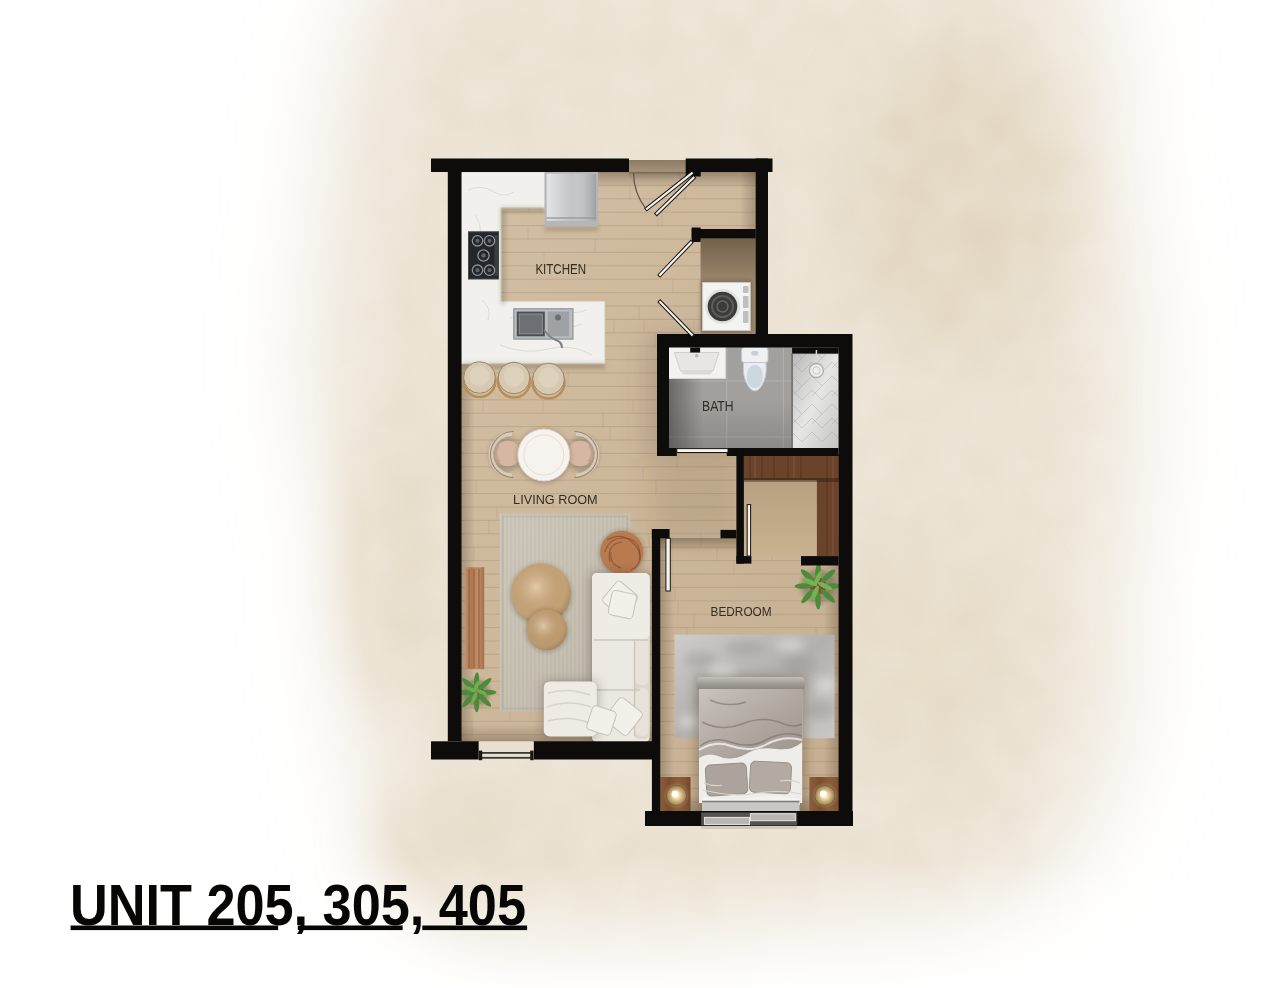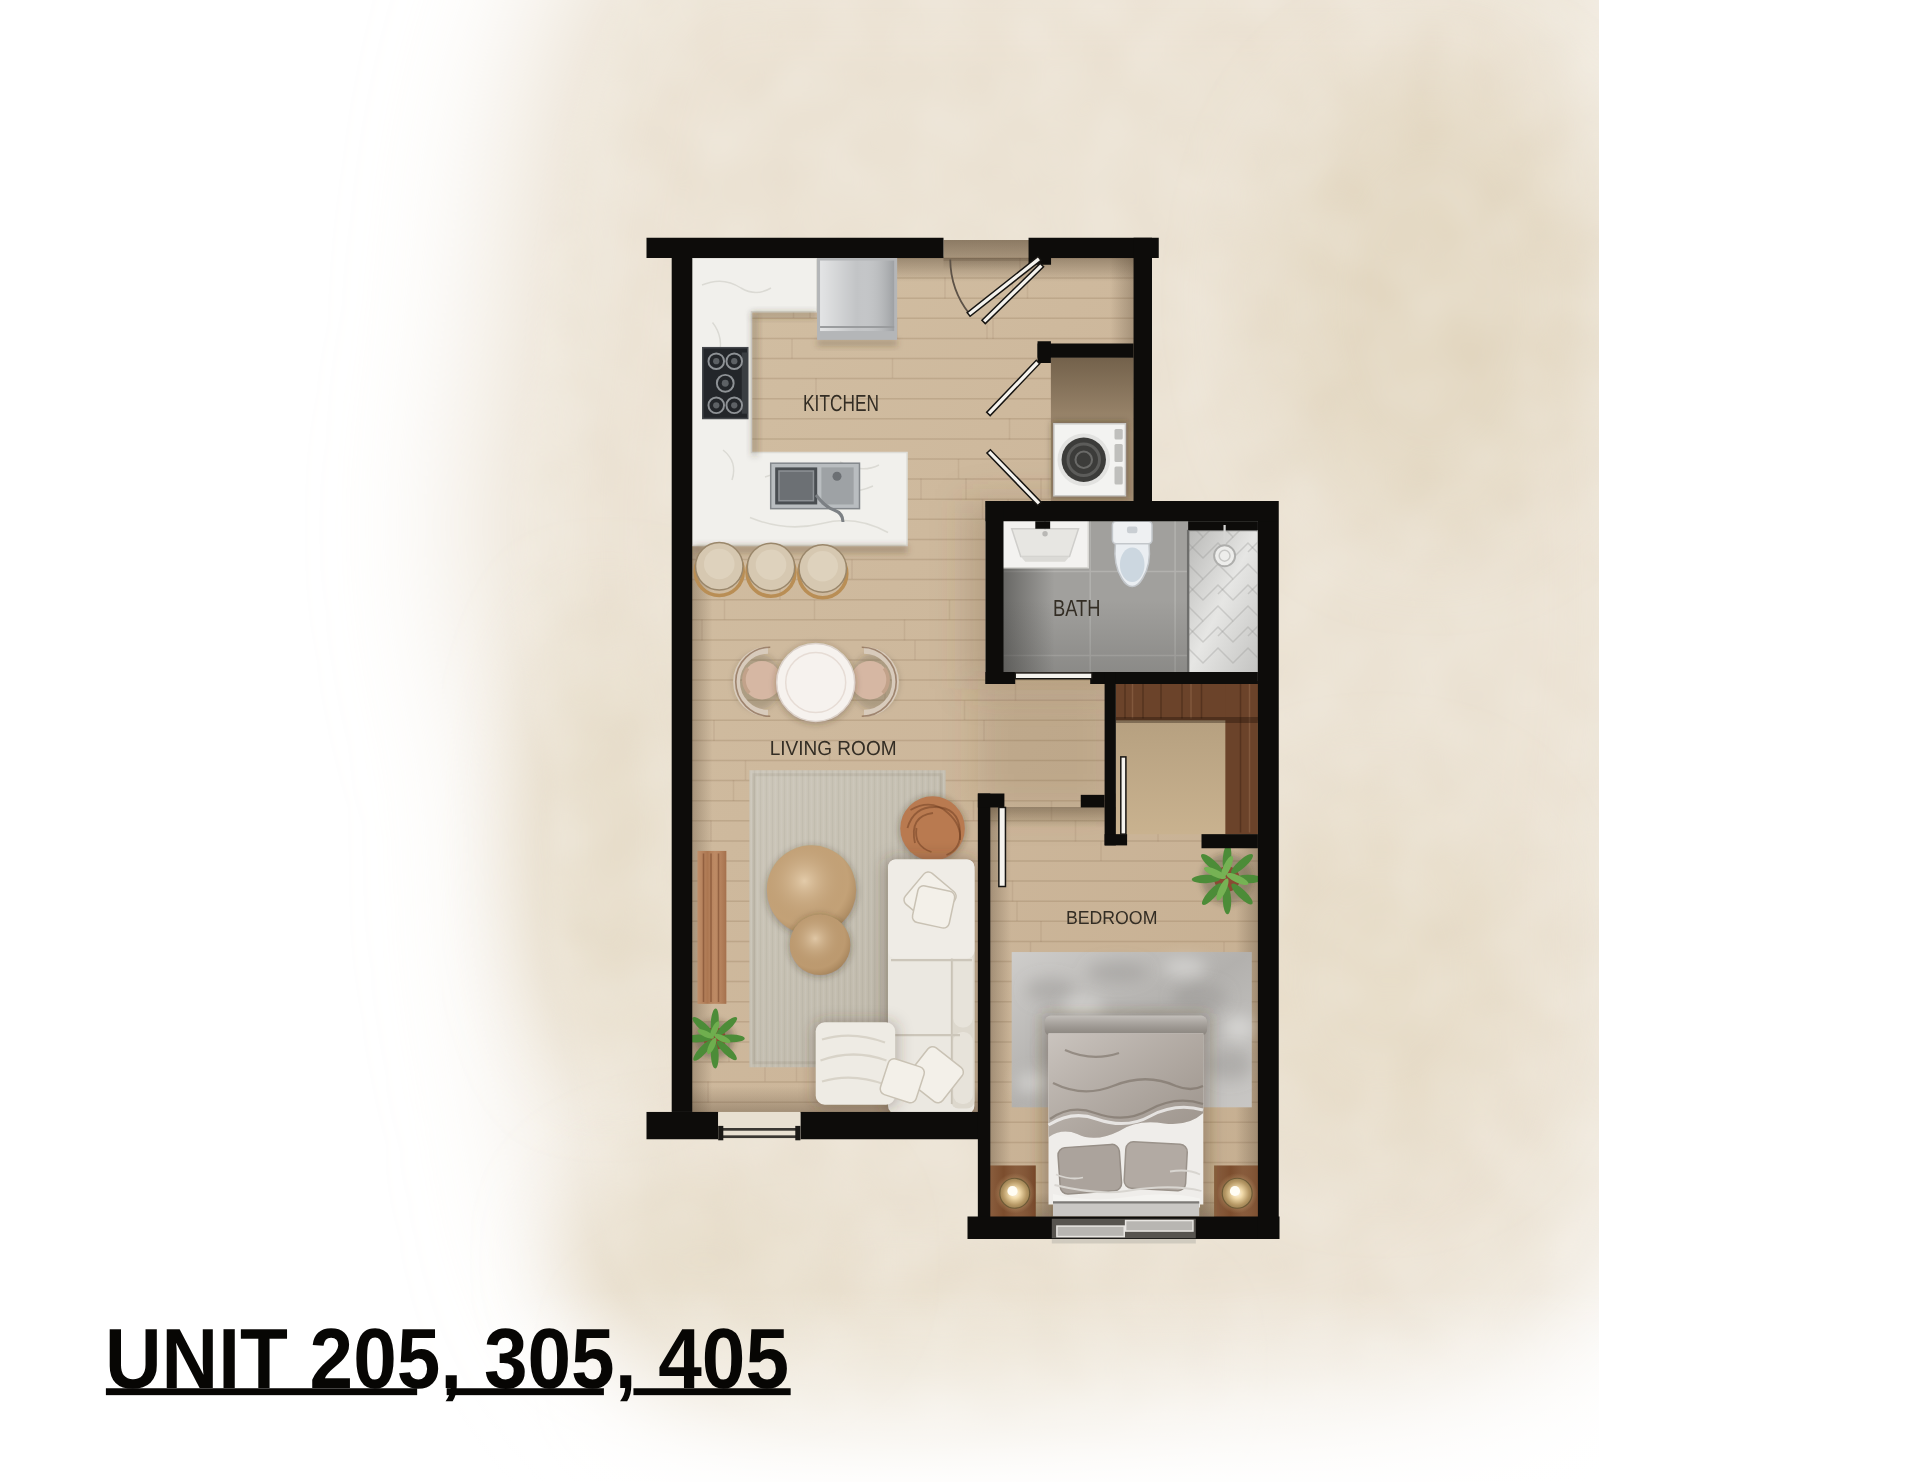--- a/index.html
+++ b/index.html
@@ -1,16 +1,16 @@
 <!DOCTYPE html>
 <html><head>
 <meta charset="utf-8">
 <style>
   html,body{margin:0;padding:0;background:#ffffff;}
-  #page{position:relative;width:1066px;height:988px;overflow:hidden;background:#ffffff;
+  #page{position:relative;width:1282px;height:988px;overflow:hidden;background:#ffffff;
         font-family:"Liberation Sans", sans-serif;}
   svg{display:block;}
 </style>
 </head>
 <body>
 <div id="page">
 <svg width="1282" height="988" viewBox="0 0 1282 988" xmlns="http://www.w3.org/2000/svg">
 <defs>
   <filter id="blur50" x="-40%" y="-40%" width="180%" height="180%">
           <feGaussianBlur stdDeviation="50"></feGaussianBlur>

